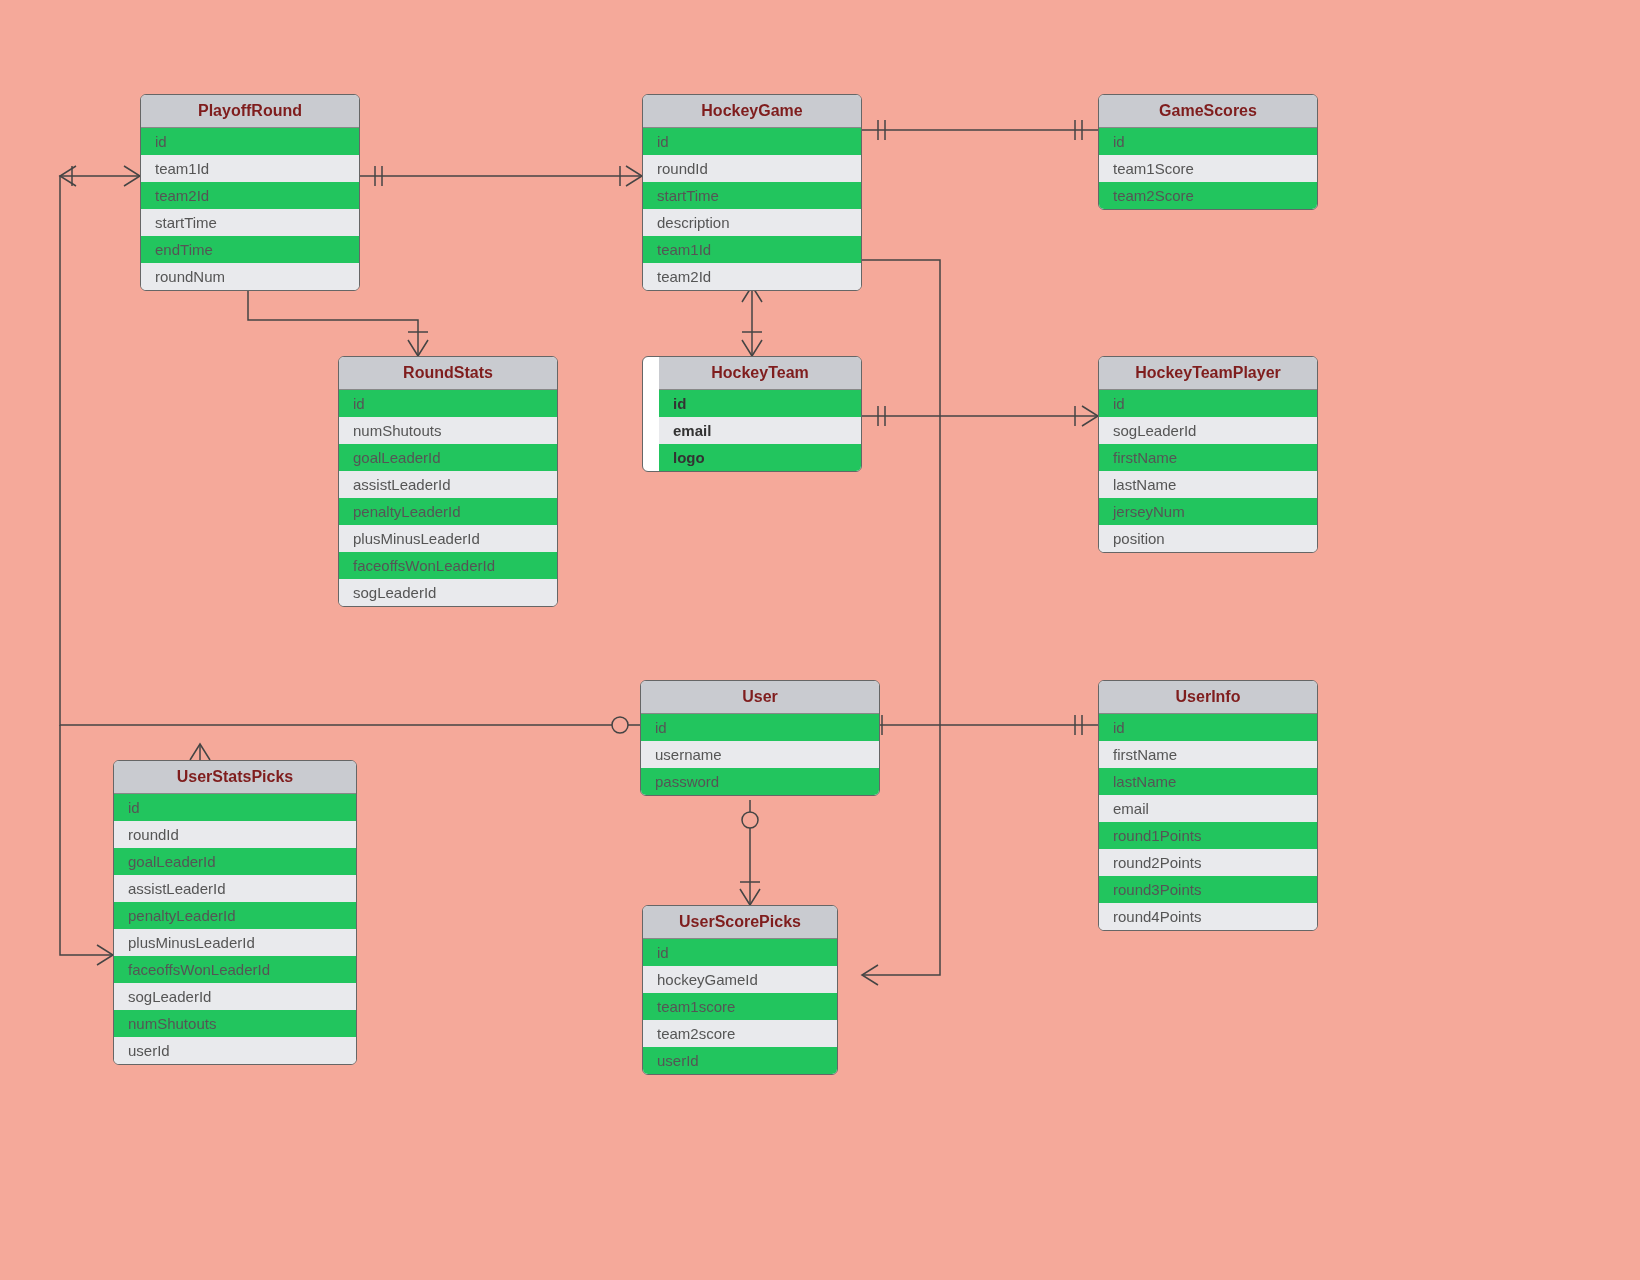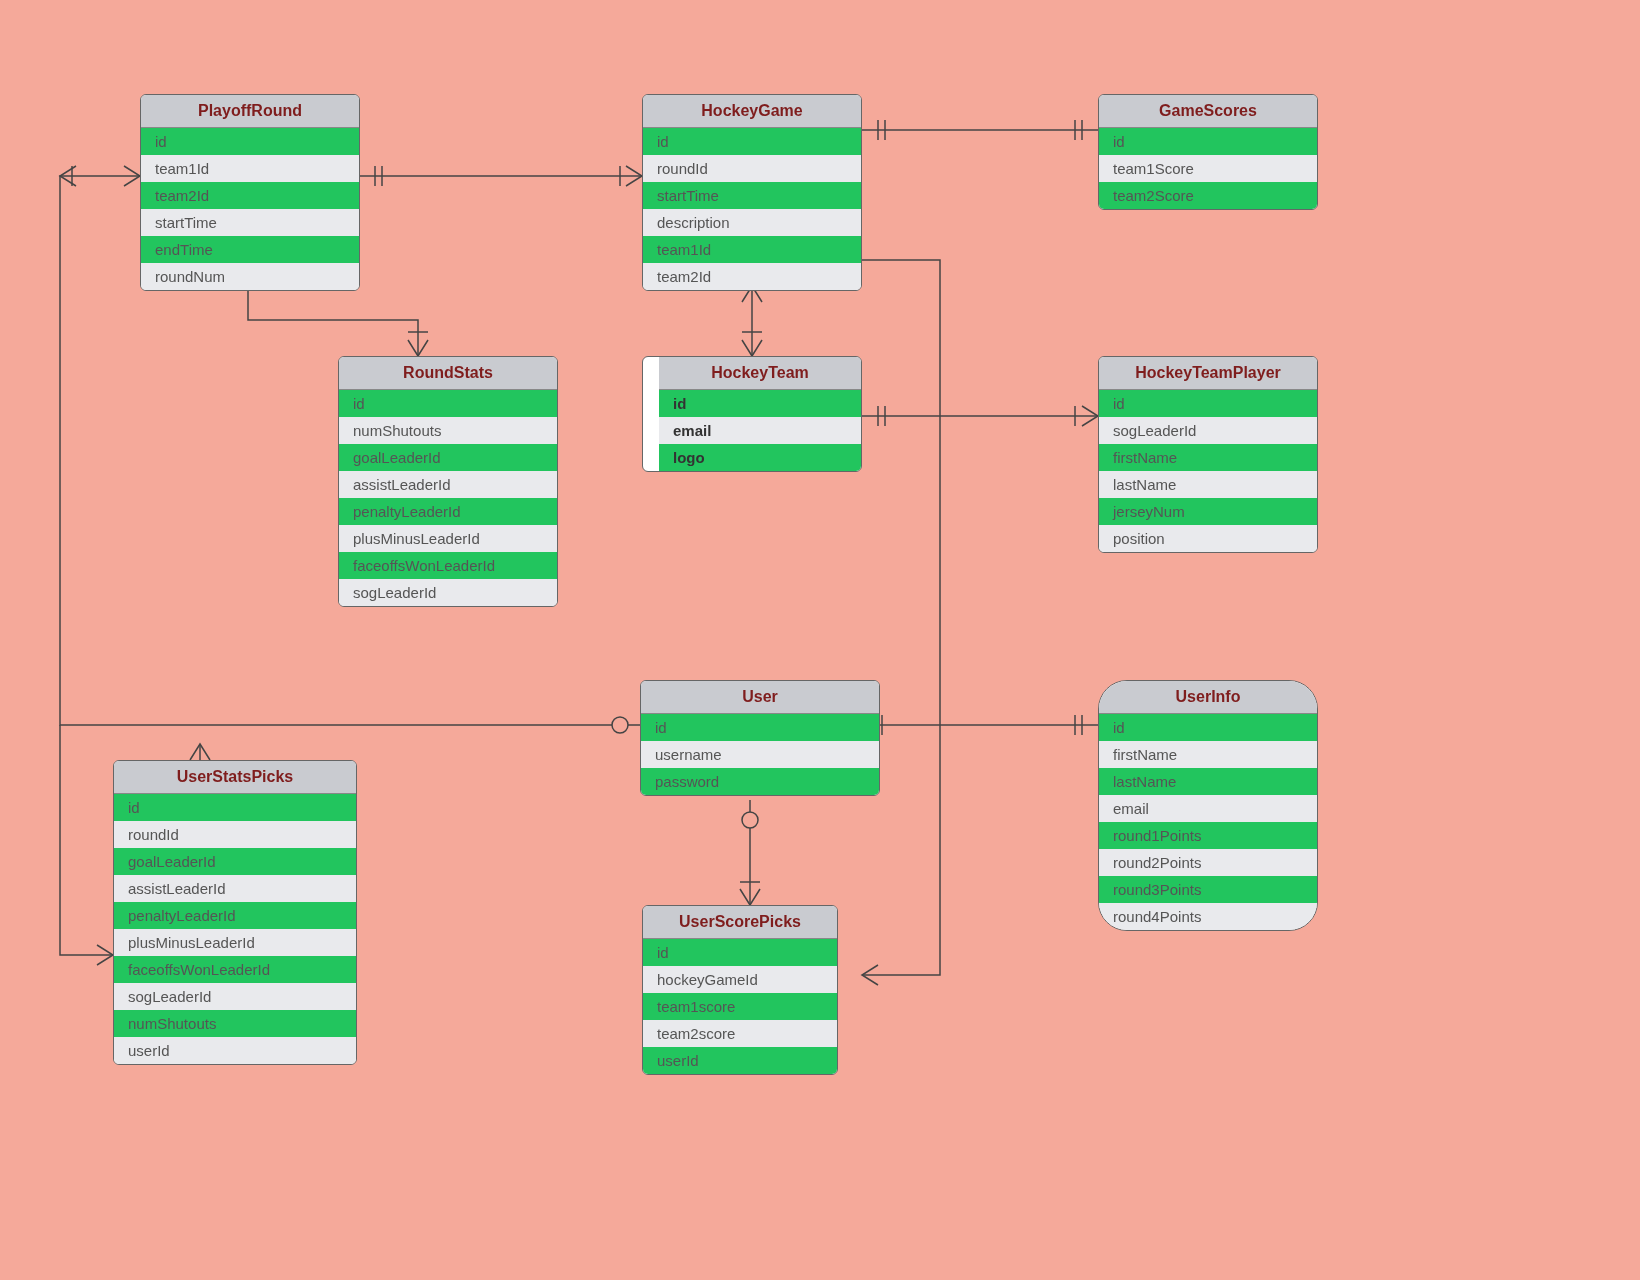--- a/index.html
+++ b/index.html
@@ -186,21 +186,21 @@
     <div class="entity-row alt">position</div>
   </div>
 
   <div class="entity" style="left:640px; top:680px; width:240px;">
     <div class="entity-header">User</div>
     <div class="entity-row">id</div>
     <div class="entity-row alt">username</div>
     <div class="entity-row">password</div>
   </div>
 
-  <div class="entity" style="left:1098px; top:680px; width:220px;border-radius:29px;">
+  <div class="entity" style="left:1098px; top:680px; width:220px;">
     <div class="entity-header">UserInfo</div>
     <div class="entity-row">id</div>
     <div class="entity-row alt">firstName</div>
     <div class="entity-row">lastName</div>
     <div class="entity-row alt">email</div>
     <div class="entity-row">round1Points</div>
     <div class="entity-row alt">round2Points</div>
     <div class="entity-row">round3Points</div>
     <div class="entity-row alt">round4Points</div>
   </div>

